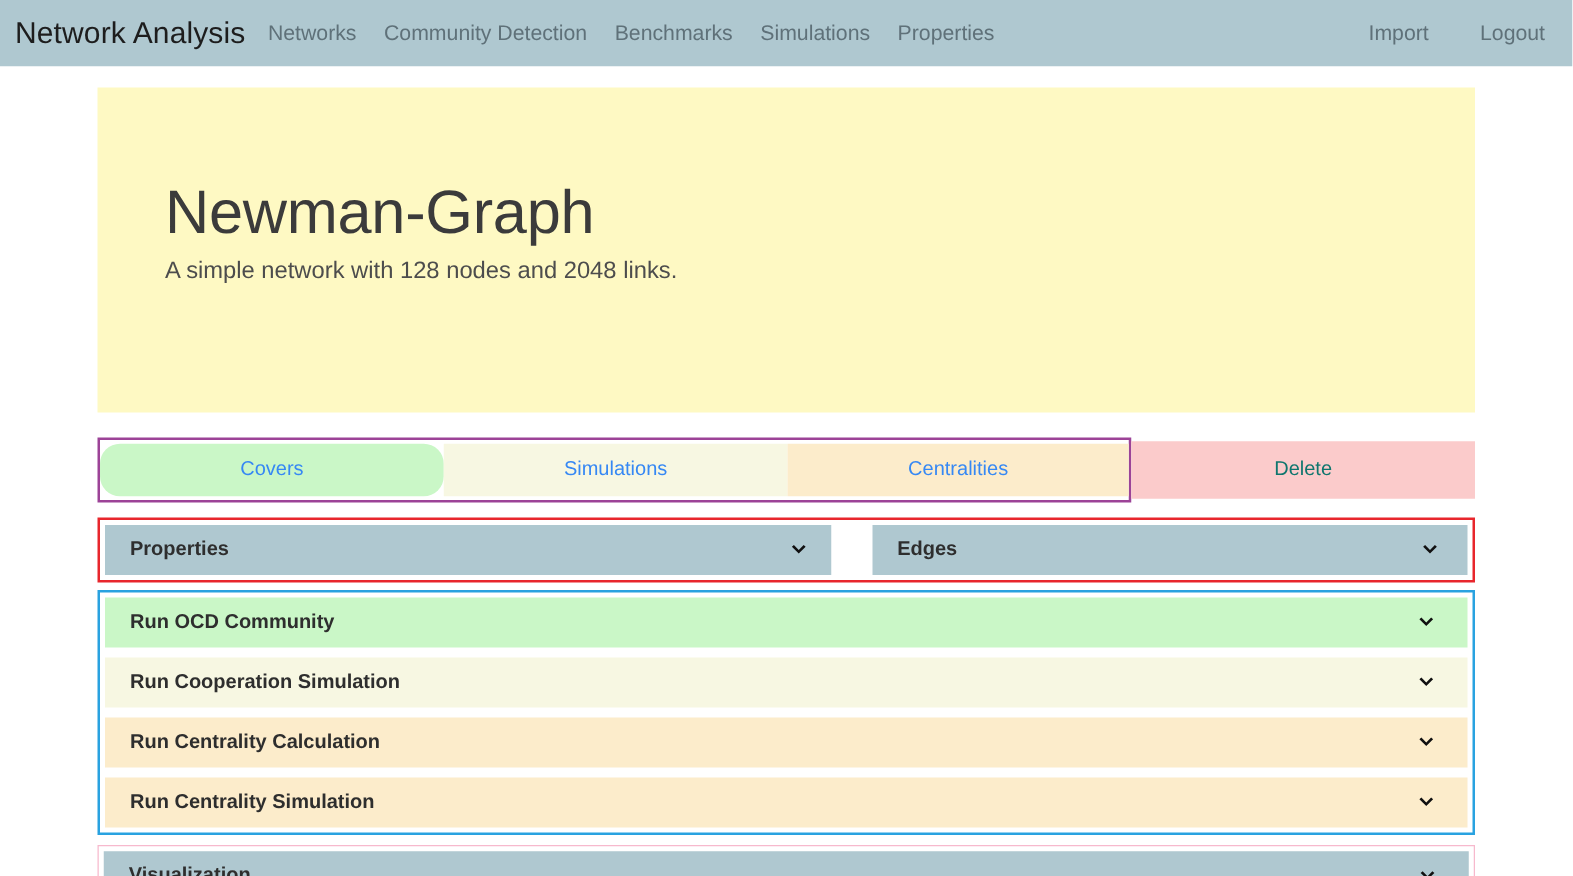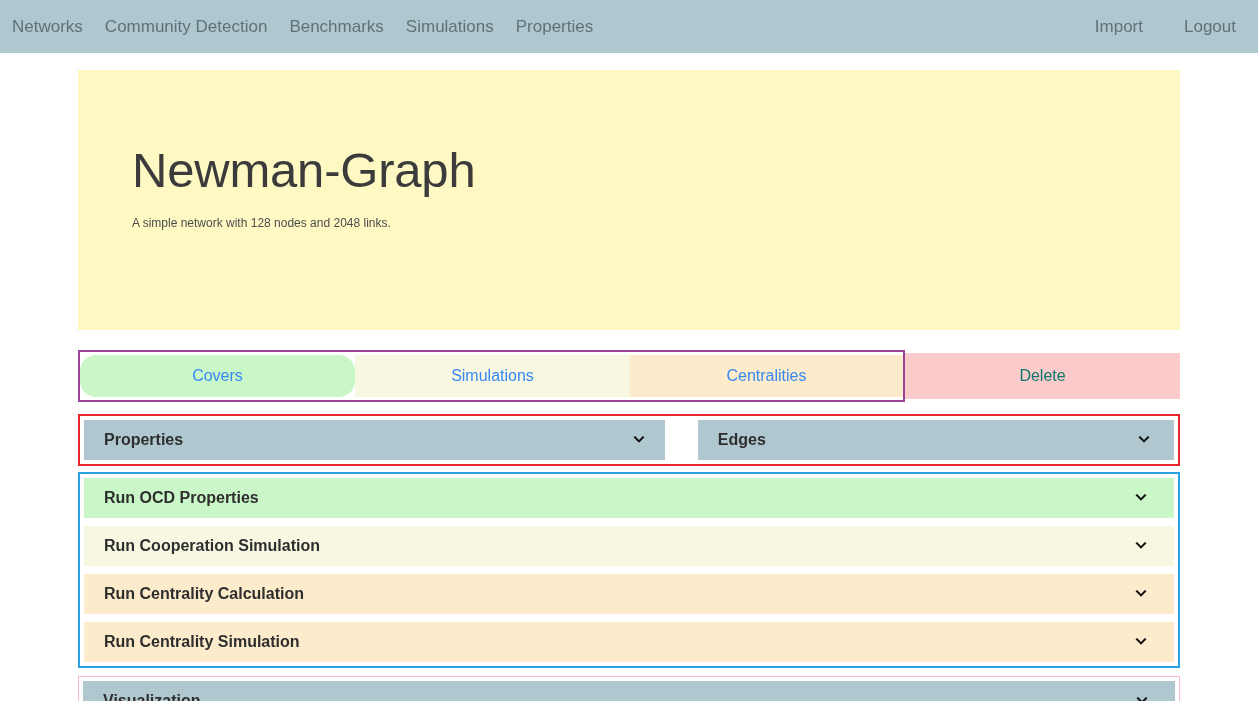--- a/index.html
+++ b/index.html
@@ -66,22 +66,22 @@
     padding: 76px 0 0 54px;
   }
   .hero-title {
     font-size: 49px;
     font-weight: 400;
     color: #3b3b3b;
     line-height: 1;
     letter-spacing: -0.2px;
   }
   .hero-sub {
-    margin-top: 21px;
-    font-size: 12px;
+    margin-top: 11px;
+    font-size: 19px;
     color: #4d4d4d;
     font-weight: 400;
   }
 
   
   .tabrow {
     margin-top: 20px;
     display: flex;
     align-items: flex-start;
     width: 1102px;
@@ -172,20 +172,21 @@
   .panel-ccal { background: #fceccb; margin-top: 8px; }
   .panel-csim { background: #fceccb; margin-top: 8px; }
   .panel-vis  { background: #afc8d0; }
   .panel-blue-inner { padding-right: 25px; }
   .panel-vis-inner  { padding-right: 25px; }
 </style>
 </head>
 <body>
 
 <div class="navbar">
+  <div class="brand">Network Analysis</div>
   <div class="nav-links">
     <a class="nav-link">Networks</a>
     <a class="nav-link">Community Detection</a>
     <a class="nav-link">Benchmarks</a>
     <a class="nav-link">Simulations</a>
     <a class="nav-link">Properties</a>
   </div>
   <div class="nav-right">
     <a class="nav-link">Import</a>
     <a class="nav-link">Logout</a>
@@ -227,21 +228,21 @@
               <svg width="16" height="16" viewBox="0 0 16 16">
                   <path d="M2.5 5.3 L8 10.8 L13.5 5.3 L11.9 4 L8 7.9 L4.1 4 Z" fill="#111"></path>
                 </svg>
             </span>
           </div>
         </div>
       </div>
 
       <div class="group group-blue">
         <div class="panel panel-full panel-ocd panel-blue-inner">
-          <span class="label">Run OCD Properties</span>
+          <span class="label">Run OCD Community</span>
           <span class="chev">
             <svg width="16" height="16" viewBox="0 0 16 16">
                 <path d="M2.5 5.3 L8 10.8 L13.5 5.3 L11.9 4 L8 7.9 L4.1 4 Z" fill="#111"></path>
               </svg>
           </span>
         </div>
         <div class="panel panel-full panel-coop panel-blue-inner">
           <span class="label">Run Cooperation Simulation</span>
           <span class="chev">
             <svg width="16" height="16" viewBox="0 0 16 16">

